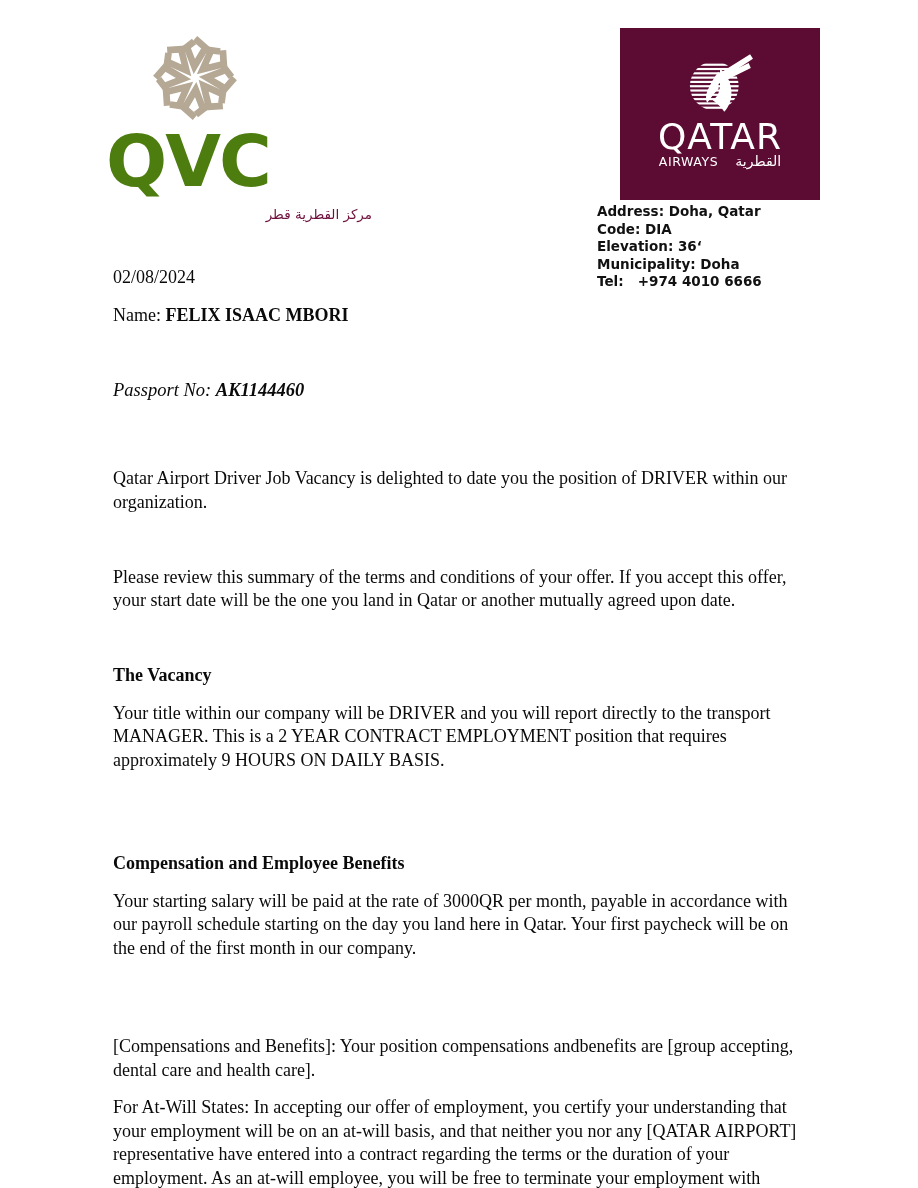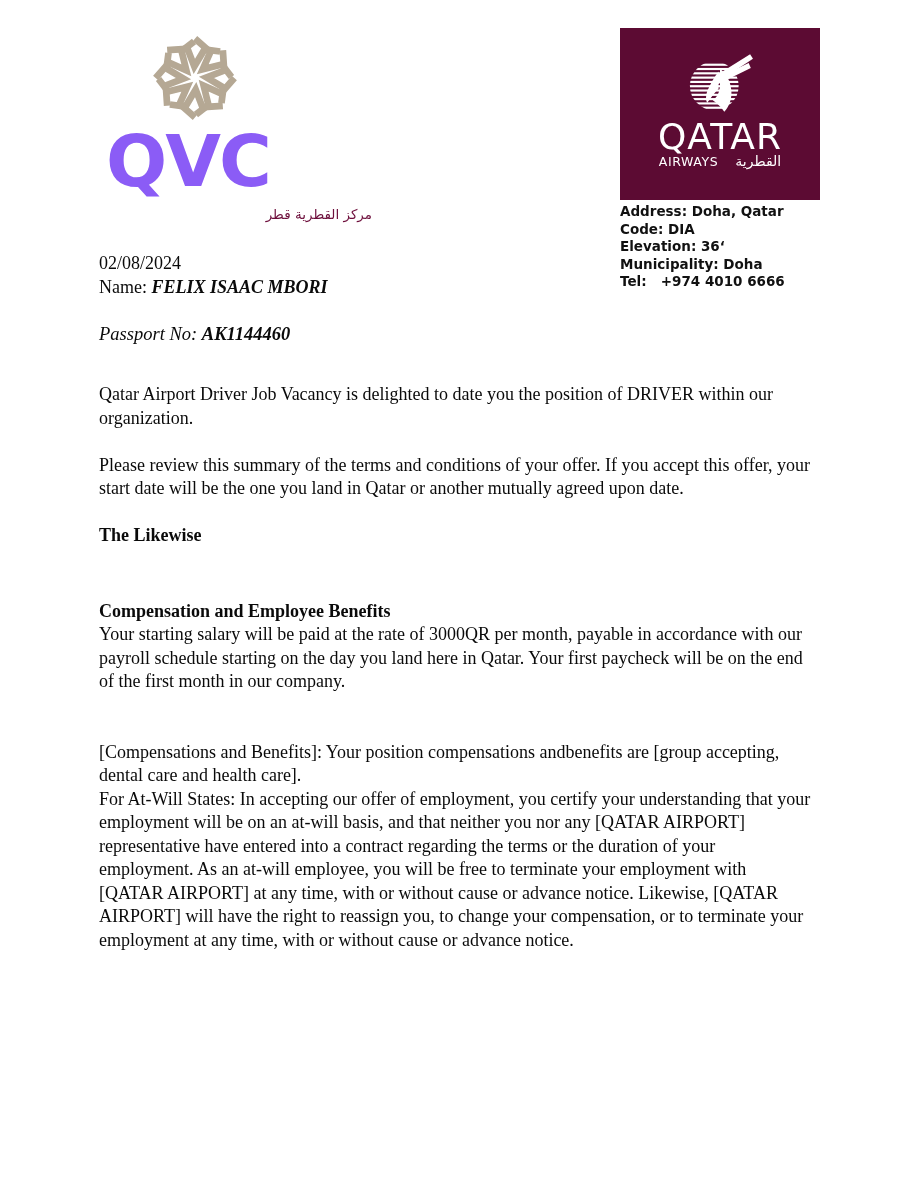--- a/index.html
+++ b/index.html
@@ -34,21 +34,21 @@
   }
   .qvc-word {
     position: absolute;
     left: 7px;
     top: 95px;
     width: 270px;
     font-family: "DejaVu Sans", "Liberation Sans", sans-serif;
     font-weight: 700;
     font-size: 72px;
     letter-spacing: -2px;
-    color: #8b5cf6;
+    color: #4d7c0f;
     line-height: 1;
   }
   .qvc-arabic {
     position: absolute;
     left: 7px;
     top: 176px;
     width: 266px;
     text-align: right;
     direction: rtl;
     font-family: "DejaVu Sans", "Liberation Sans", sans-serif;
@@ -101,45 +101,45 @@
     white-space: nowrap;
   }
   .qr-sub .ar {
     font-size: 14px;
     margin-left: 17px;
   }
 
   
   .addr {
     position: absolute;
-    left: 620px;
+    left: 597px;
     top: 203px;
     font-family: "DejaVu Sans", "Liberation Sans", sans-serif;
     font-weight: 700;
     font-size: 13.5px;
     line-height: 17.5px;
     color: #111111;
     white-space: pre;
   }
 
   
   .doc {
     position: absolute;
     left: 99px;
     top: 252px;
     width: 714px;
     font-size: 18px;
     line-height: 23.5px;
   }
-  .doc p { margin: 0; }
+  .doc p { margin: 14px; }
   .spacer-sm { height: 23.5px; }
   .spacer-md { height: 37px; }
   .spacer-lg { height: 52px; }
   .spacer-xl { height: 62px; }
-  .bold { font-weight: 700; font-style: italic; }
+  .bold { font-weight: 700; }
   .italic-bold {
     font-style: italic;
     font-weight: 700;
     font-size: 18.5px;
   }
   .hdr-date { font-size: 18px; }
   .hdr-name { font-size: 18px; }
   .passport { font-size: 18.5px; font-style: italic; font-family: Liberation Serif, serif; }
   .sec-head {
     font-weight: 700;
@@ -240,21 +240,22 @@
     <div class="spacer-md"></div>
 
     <p class="para">Qatar Airport Driver Job Vacancy is delighted to date you the position of DRIVER within our organization.</p>
 
     <div class="spacer-sm"></div>
 
     <p class="para">Please review this summary of the terms and conditions of your offer. If you accept this offer, your start date will be the one you land in Qatar or another mutually agreed upon date.</p>
 
     <div class="spacer-sm"></div>
 
-    <p class="sec-head">The Likewise</p>
+    <p class="sec-head">The Vacancy</p>
+    <p class="para">Your title within our company will be DRIVER and you will report directly to the transport MANAGER. This is a 2 YEAR CONTRACT EMPLOYMENT position that requires approximately 9 HOURS ON DAILY BASIS.</p>
 
     <div class="spacer-lg"></div>
 
     <p class="sec-head">Compensation and Employee Benefits</p>
     <p class="para">Your starting salary will be paid at the rate of 3000QR per month, payable in accordance with our payroll schedule starting on the day you land here in Qatar. Your first paycheck will be on the end of the first month in our company.</p>
 
     <div class="spacer-sm"></div>
 
 
     <div class="spacer-sm"></div>

